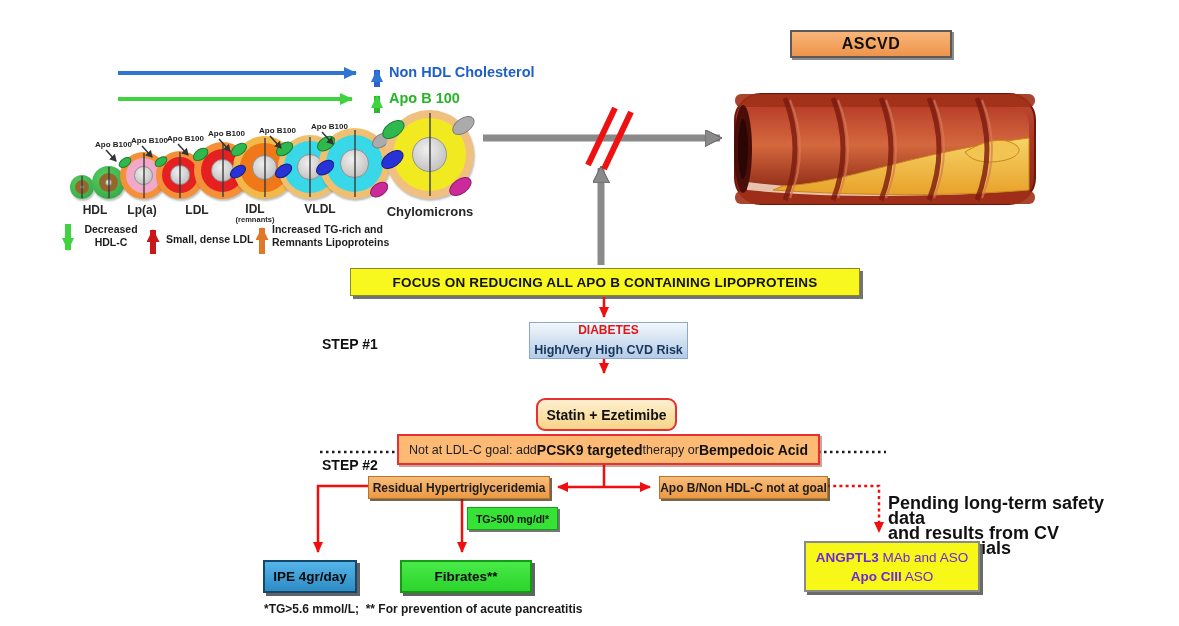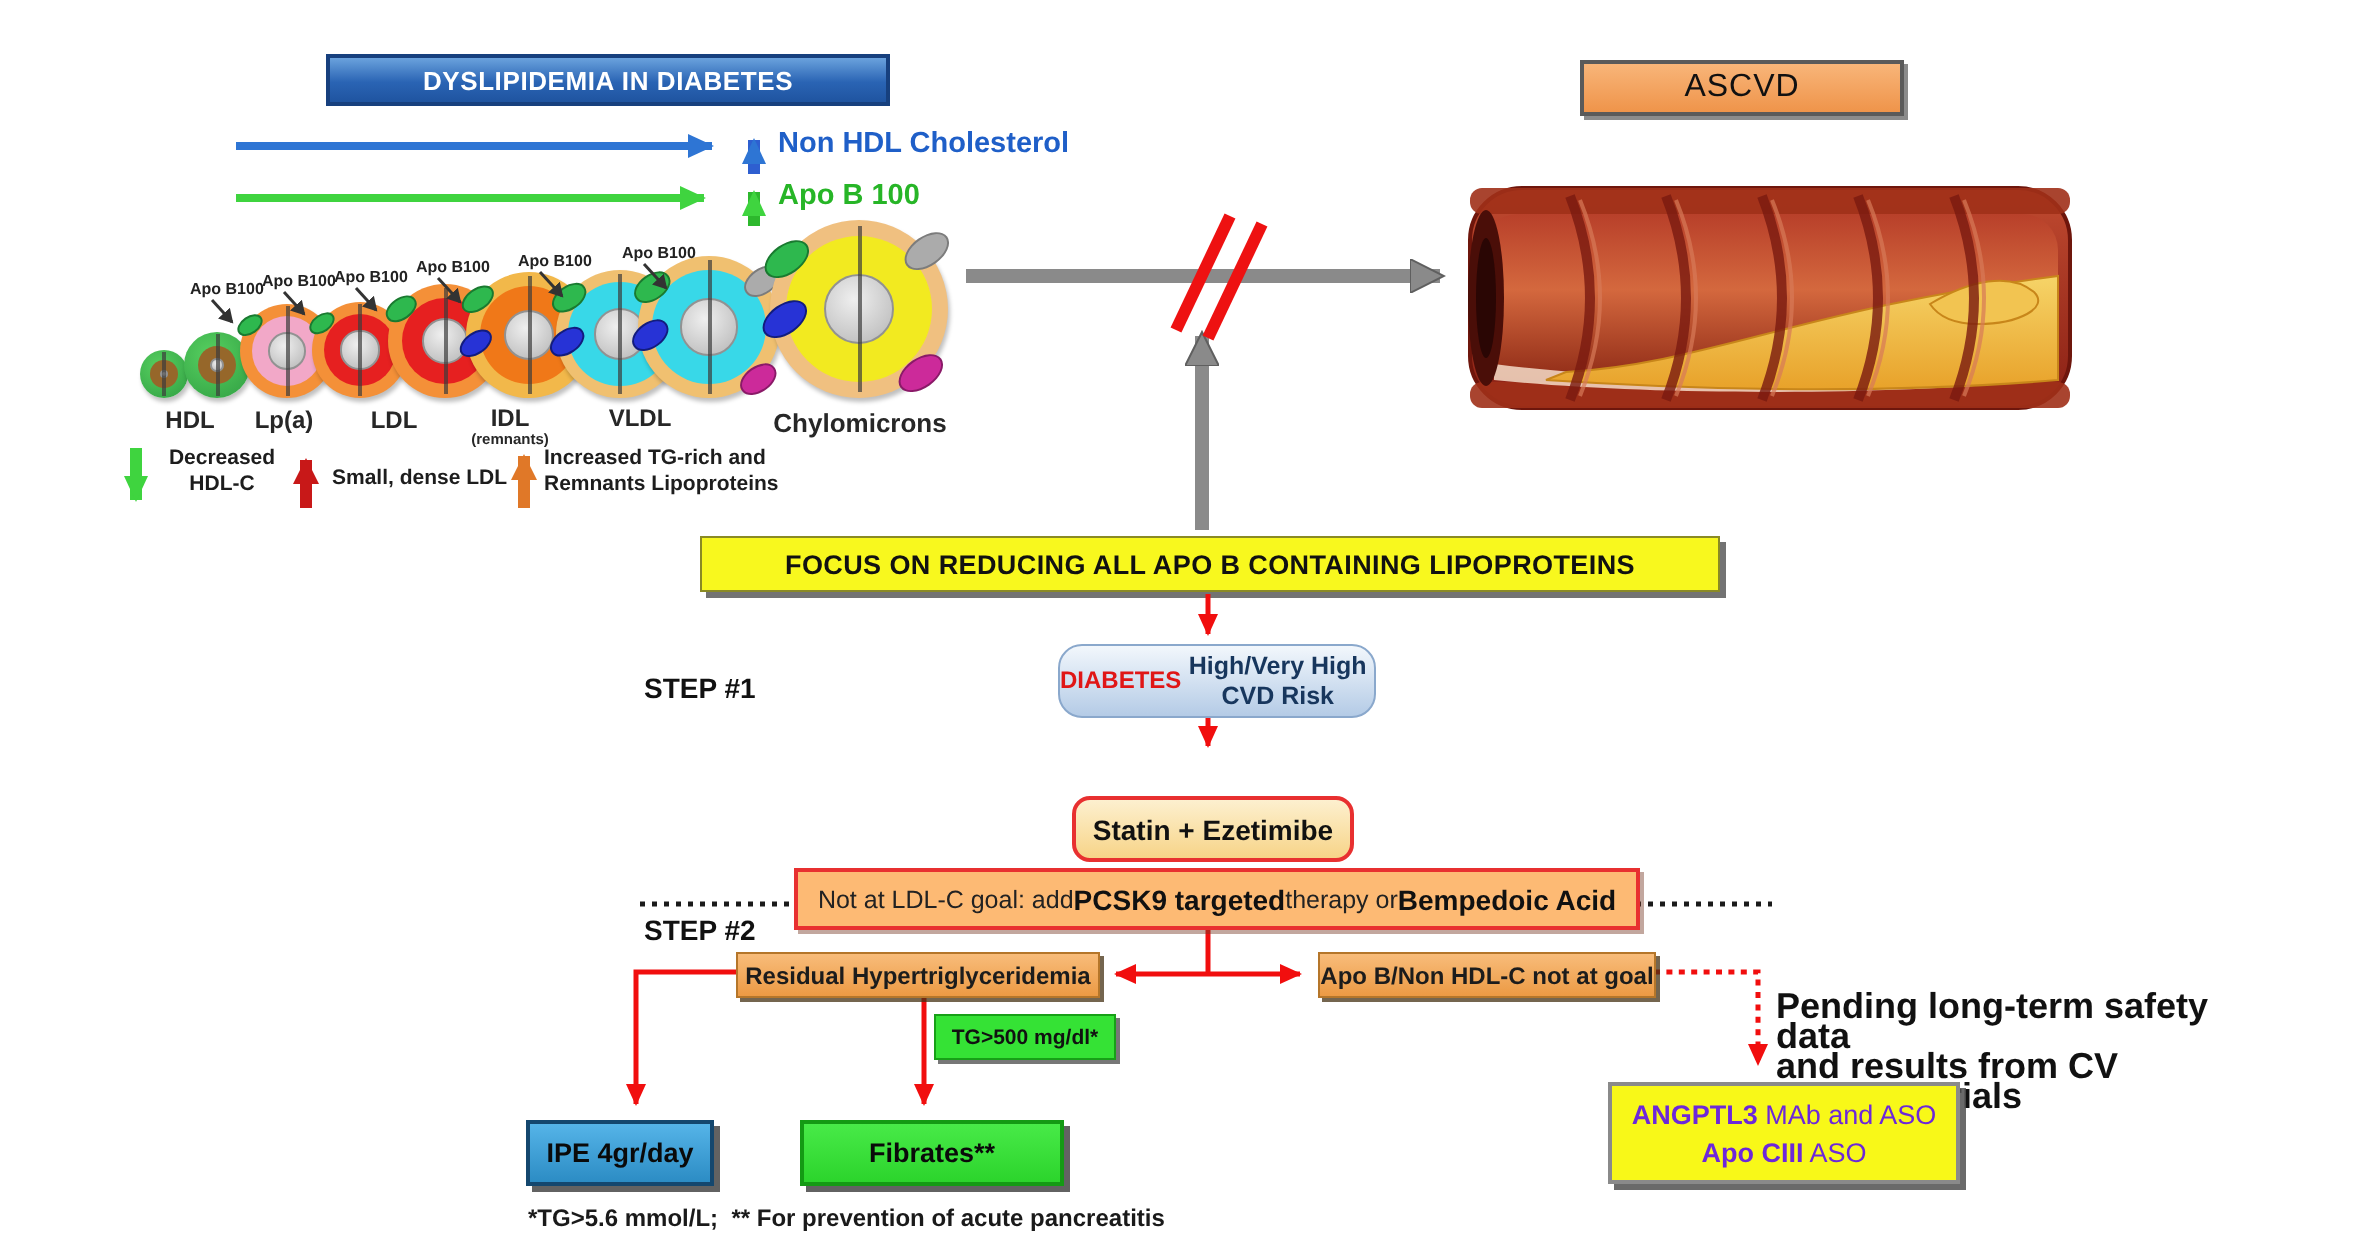--- a/index.html
+++ b/index.html
@@ -8,21 +8,21 @@
   .abs{position:absolute;}
   .ctr{display:flex;align-items:center;justify-content:center;text-align:center;}
 
   
   .banner-dys{left:163px;top:27px;width:278px;height:22px;
     background:linear-gradient(180deg,#6aa2dd,#2a64b4 55%,#1f54a0);
     border:2px solid #17407e;color:#fff;font-weight:bold;font-size:13px;letter-spacing:.3px;}
   .banner-ascvd{left:790px;top:30px;width:158px;height:24px;
     background:linear-gradient(180deg,#f8b579,#ef944a);
     border:2px solid #5a5a5a;box-shadow:2px 2px 0 rgba(90,90,90,.7);
-    color:#111;font-weight:normal;font-size:16px;letter-spacing:.5px;justify-content:center;}
+    color:#111;font-weight:bold;font-size:16px;letter-spacing:.5px;justify-content:center;}
   .banner-focus{left:350px;top:268px;width:508px;height:26px;
     background:#f8f81e;border:1.5px solid #8a8a24;box-shadow:3px 3px 0 rgba(90,90,90,.85);
     color:#111;font-weight:bold;font-size:13.5px;letter-spacing:.2px;}
 
   
   .lbl-nonhdl{left:389px;top:64px;color:#1f5fc8;font-weight:bold;font-size:14.5px;}
   .lbl-apob{left:389px;top:90px;color:#27b527;font-weight:bold;font-size:14.5px;}
 
   
   .pt{position:absolute;border-radius:50%;box-shadow:1px 2px 2px rgba(0,0,0,.25);}
@@ -47,22 +47,22 @@
   .apotag{position:absolute;font-size:8px;color:#222;font-weight:600;white-space:nowrap;}
 
   
   .legtxt{position:absolute;font-size:10.5px;font-weight:bold;color:#1d1d1d;line-height:13px;}
 
   
   .steplbl{position:absolute;font-weight:bold;font-size:14px;color:#111;}
 
   
   .box{position:absolute;display:flex;align-items:center;justify-content:center;text-align:center;z-index:3;}
-  .bx-diab{left:529px;top:322px;width:157px;height:35px;flex-direction:row;
-    background:linear-gradient(180deg,#f2f7fc,#b4cbe6);border:1.5px solid #8aa8cc;border-radius:12px;line-height:15px;justify-content:space-between;}
+  .bx-diab{left:529px;top:322px;width:157px;height:35px;flex-direction:column;
+    background:linear-gradient(180deg,#f2f7fc,#b4cbe6);border:1.5px solid #8aa8cc;border-radius:0;line-height:15px;justify-content:space-between;}
   .bx-diab .t1{color:#e01616;font-weight:bold;font-size:12px;}
   .bx-diab .t2{color:#17365d;font-weight:bold;font-size:12.5px;}
   .bx-statin{left:536px;top:378px;width:137px;height:29px;
     background:linear-gradient(180deg,#fdf0cf,#f7d488);border:2px solid #e83030;border-radius:9px;
     font-weight:bold;font-size:14px;color:#111;margin-top:20px;}
   .bx-ldlgoal{left:397px;top:418px;width:419px;height:27px;
     background:#fdba74;border:2px solid #e83030;box-shadow:2px 2px 0 rgba(120,60,40,.45);
     font-size:12.5px;color:#222;white-space:nowrap;margin-top:16px;}
   .bx-ldlgoal b{font-size:14px;color:#111;}
   .bx-orange{background:linear-gradient(180deg,#f8bc7a,#ec9a44);border:1.5px solid #b5762a;
@@ -187,23 +187,20 @@
       <path d="M57,10 q20,49 0,98"></path>
         <path d="M105,10 q20,49 0,98"></path>
         <path d="M153,10 q20,49 0,98"></path>
       <path d="M201,10 q20,49 0,98"></path>
         <path d="M249,10 q20,49 0,98"></path>
     </g>
     <ellipse cx="10" cy="59" rx="9" ry="44" fill="#4a0e08"></ellipse>
     <ellipse cx="10" cy="59" rx="5" ry="30" fill="#2a0604"></ellipse>
   </svg>
 
-  <div class="abs ctr banner-dys">
-    <span>DYSLIPIDEMIA IN DIABETES</span>
-  </div>
   <div class="abs ctr banner-ascvd">
     <span>ASCVD</span>
   </div>
   <div class="abs ctr banner-focus">
     <span>FOCUS ON REDUCING ALL APO B CONTAINING LIPOPROTEINS</span>
   </div>
 
   <div class="abs lbl-nonhdl">Non HDL Cholesterol</div>
   <div class="abs lbl-apob">Apo B 100</div>
 

